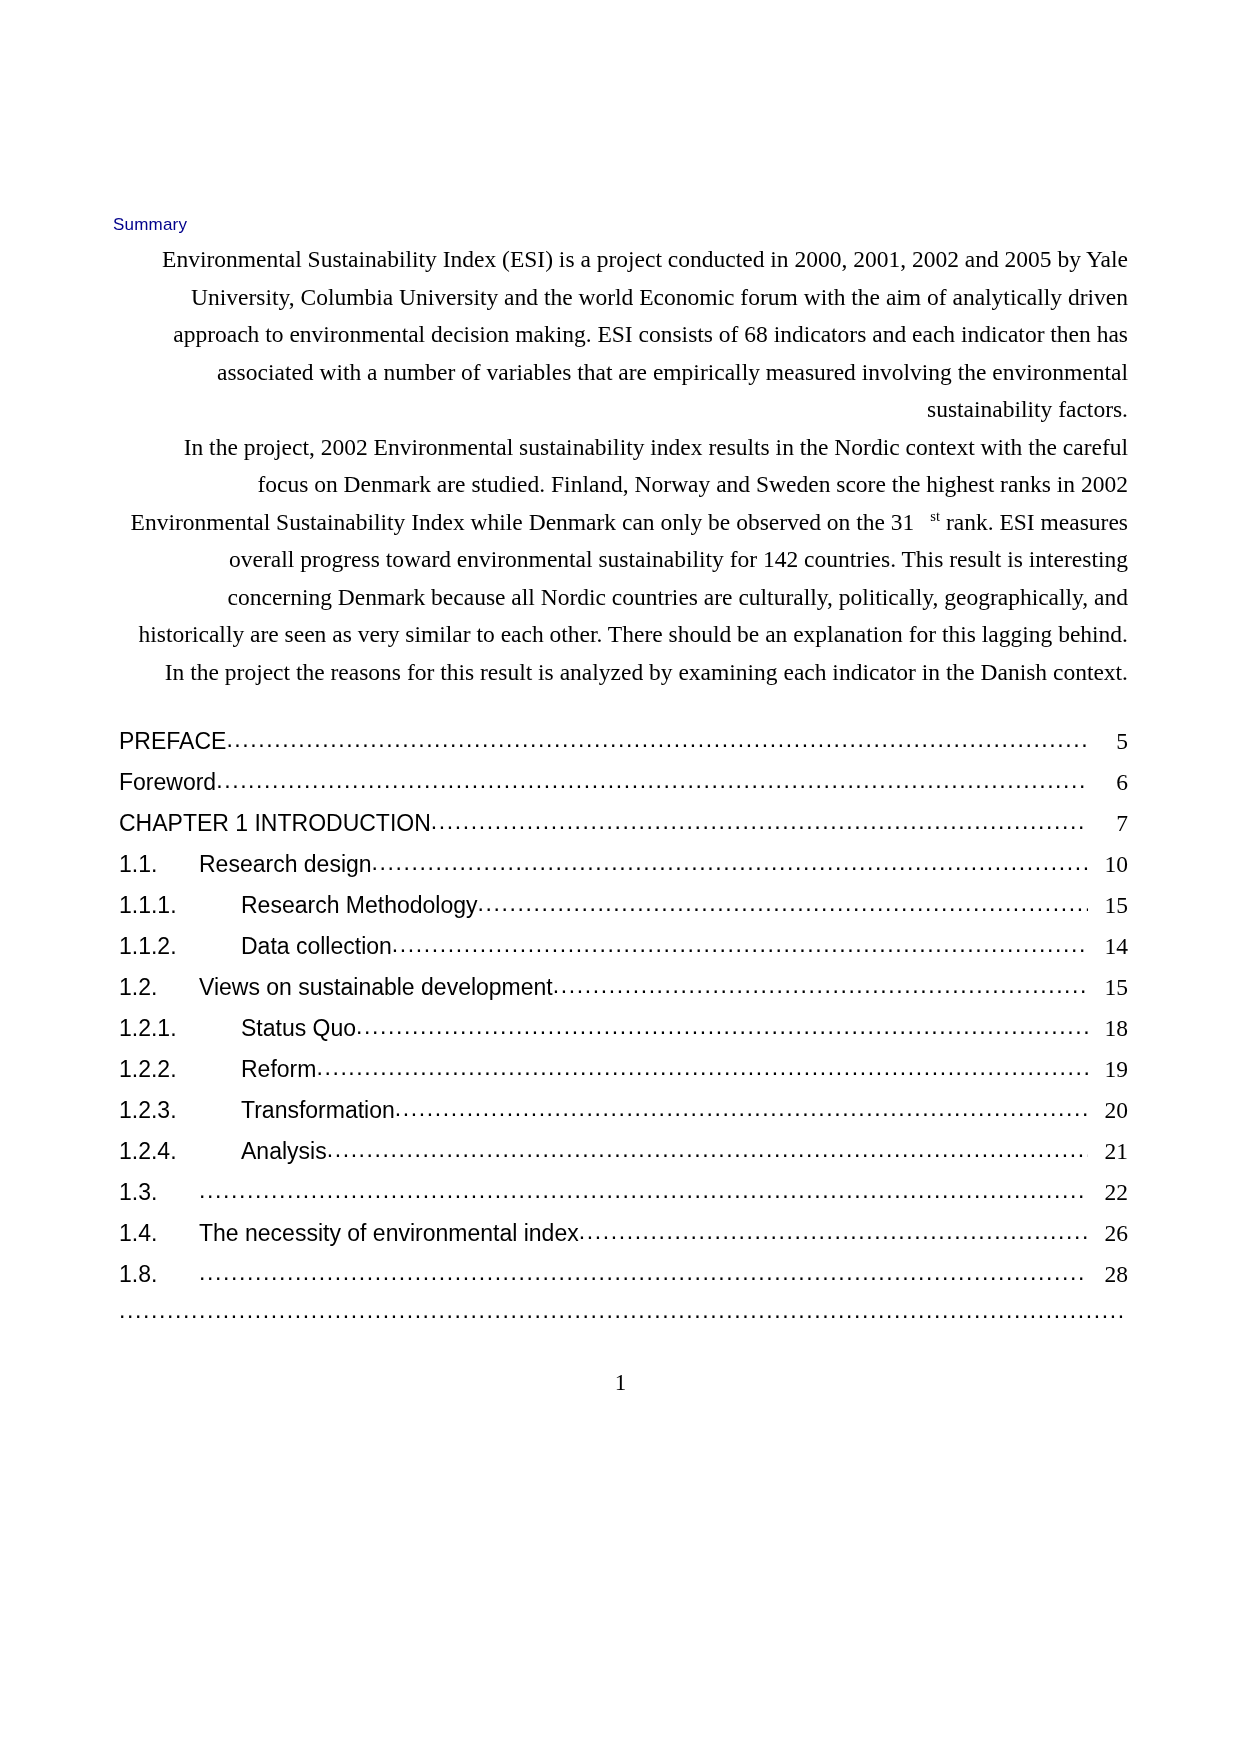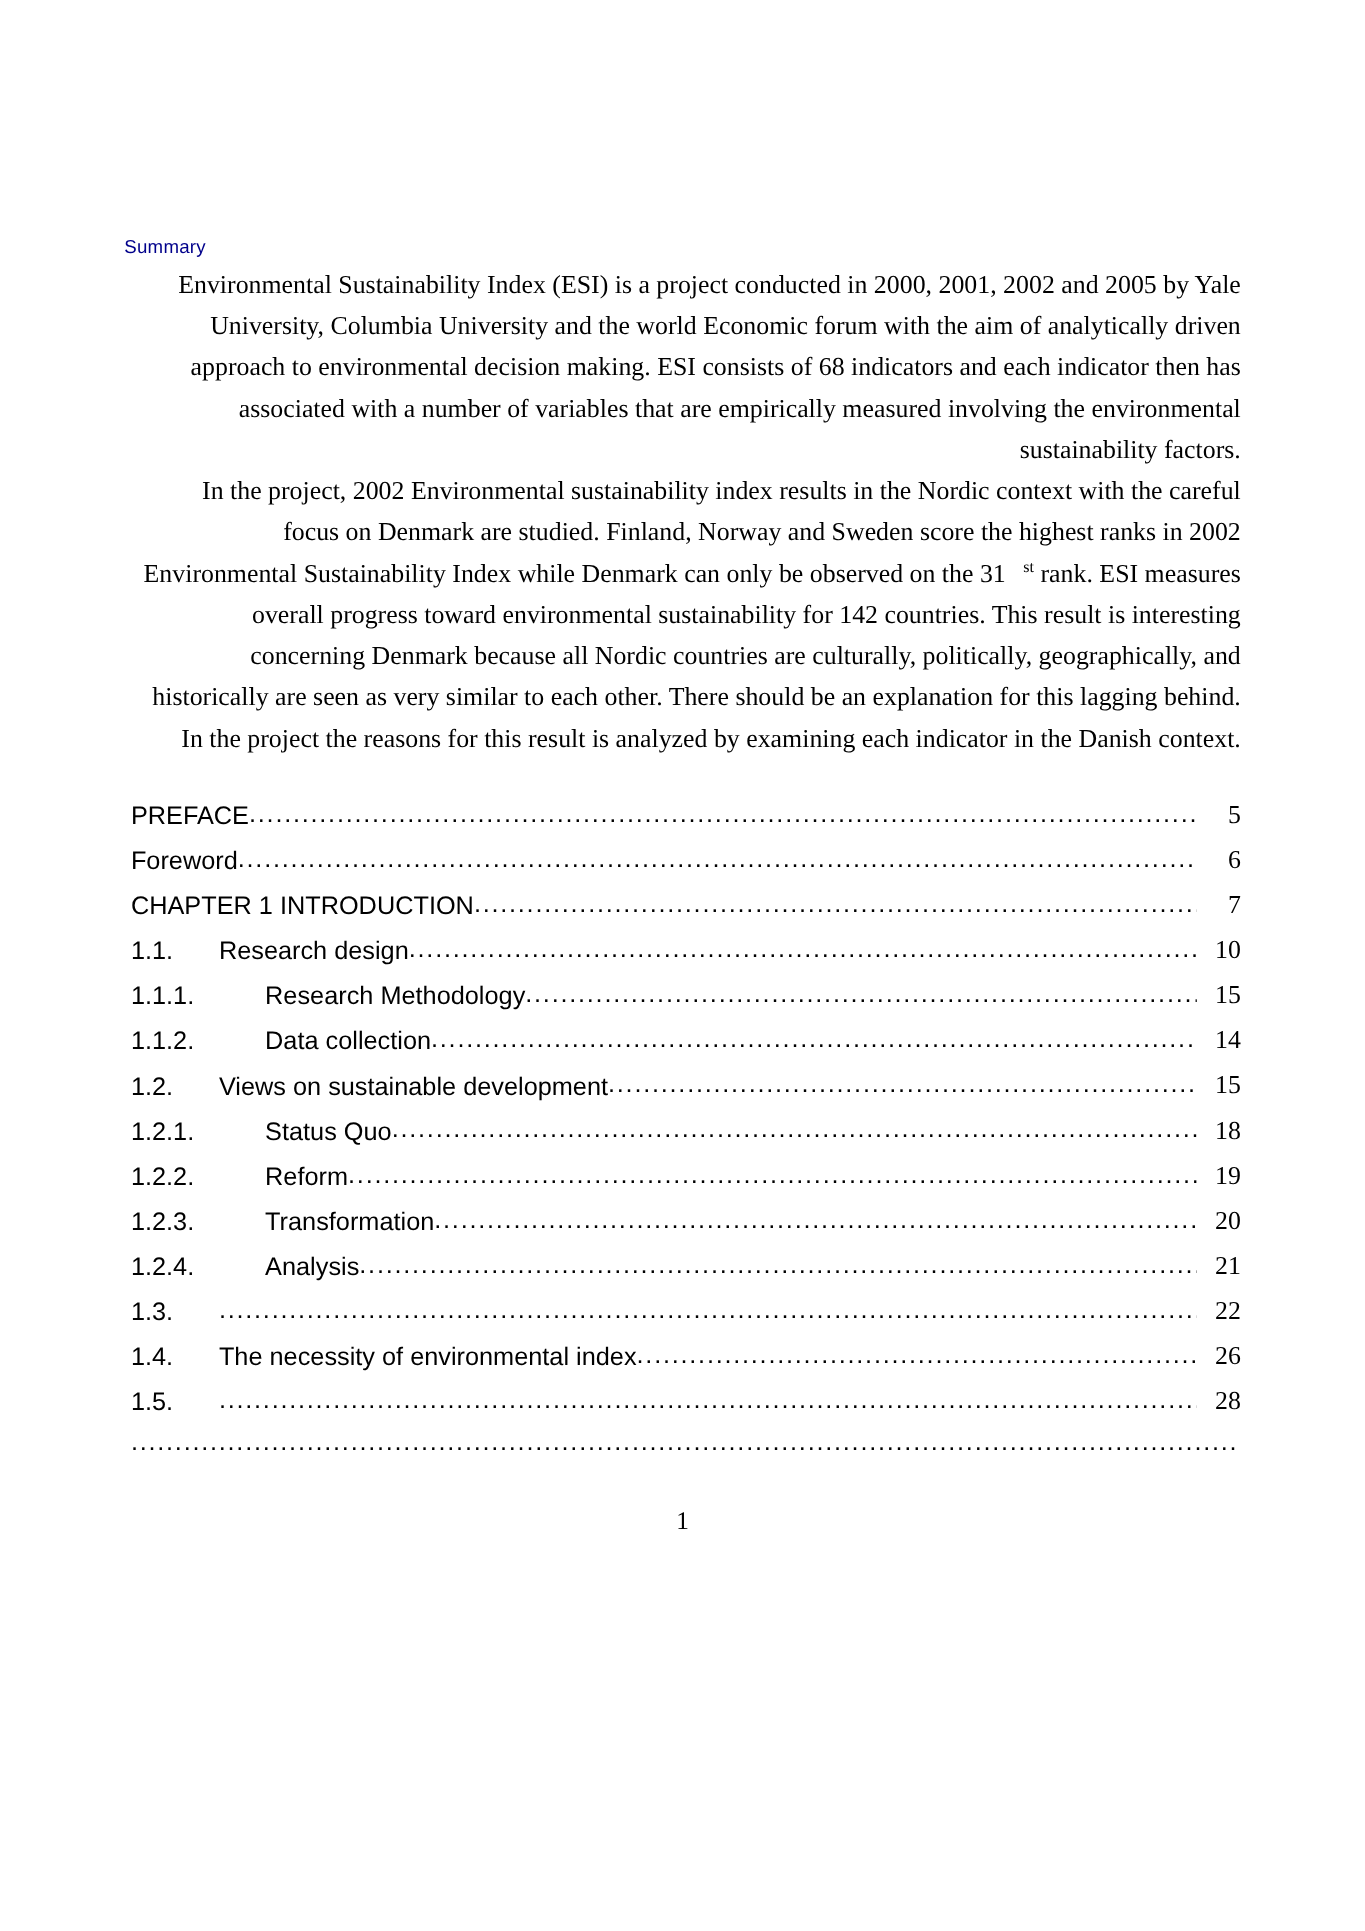--- a/index.html
+++ b/index.html
@@ -206,21 +206,21 @@
           <span class="toc-dots">................................................................................................................................................................................................................................................................................................................................................................................................................</span>
           <span class="toc-page">22</span>
         </div>
         <div class="toc-row">
           <span class="toc-num">1.4.</span>
           <span class="toc-label">The necessity of environmental index</span>
           <span class="toc-dots">................................................................................................................................................................................................................................................................................................................................................................................................................</span>
           <span class="toc-page">26</span>
         </div>
         <div class="toc-row">
-          <span class="toc-num">1.5.</span>
+          <span class="toc-num">1.8.</span>
           <span class="toc-dots">................................................................................................................................................................................................................................................................................................................................................................................................................</span>
           <span class="toc-page">28</span>
         </div>
         <div class="toc-row tail">
           <span class="toc-dots">................................................................................................................................................................................................................................................................................................................................................................................................................</span>
         </div>
       </div>
 
   </div>
 

